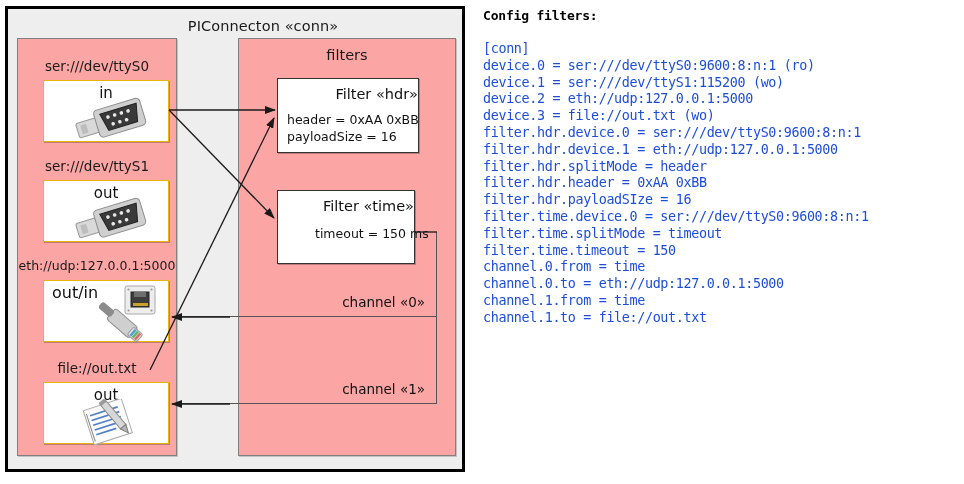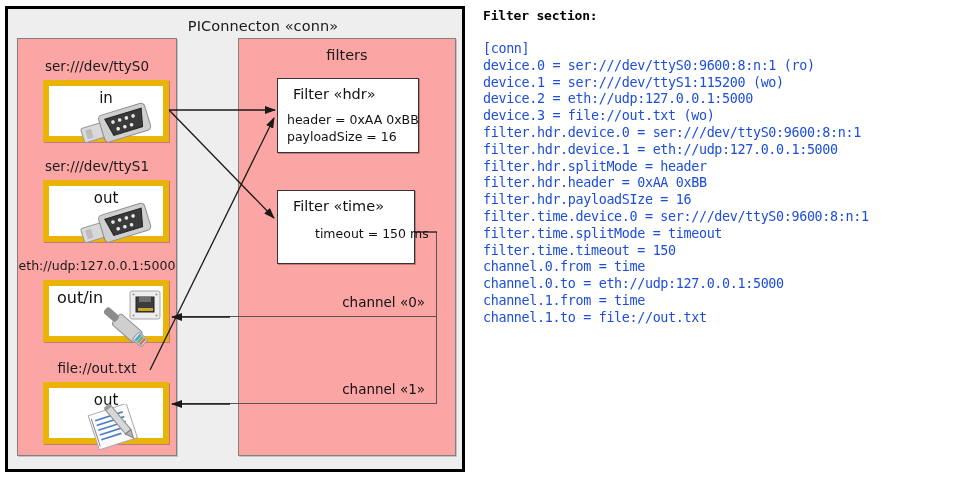--- a/index.html
+++ b/index.html
@@ -36,37 +36,37 @@
   
   #filters{left:238px;top:38px;width:218px;height:418px;}
   #filters .group-title{top:8px;}
 
   
   .dev-label{
     position:absolute;text-align:center;font-size:13.5px;color:#1a1a1a;
     white-space:nowrap;
   }
   .dev-box{
-    position:absolute;background:#ffffff;border:6px solid #eab308;
+    position:absolute;background:#ffffff;border:1px solid #eab308;
     box-sizing:border-box;box-shadow:1px 1px 0 rgba(0,0,0,.25);padding-left:40px;
   }
   .dev-dir{
     position:absolute;left:0;top:3px;width:100%;text-align:center;
     font-size:15px;color:#111;pointer-events:none;
   }
   .dev-dir.left{text-align:left;left:8px;width:auto;top:2px;font-size:16px;}
   .dev-icon{position:absolute;}
 
   
   .filter-box{
     position:absolute;background:#ffffff;border:1px solid #333333;
     box-sizing:border-box;box-shadow:1px 1px 0 rgba(0,0,0,.25);
   }
   .filter-title{
-    position:absolute;left:15px;top:7px;width:100%;text-align:left;
+    position:absolute;left:0;top:7px;width:100%;text-align:right;
     font-size:14.5px;color:#111;
   }
   .filter-attr{
     position:absolute;left:9px;font-size:12.5px;color:#111;white-space:nowrap;
   }
 
   
   .chan-frame{
     position:absolute;border:1px solid #555555;box-sizing:border-box;
     background:transparent;
@@ -235,15 +235,15 @@
 
       <line x1="230" y1="404" x2="172" y2="404" marker-end="url(#ah)"></line>
 
       <line x1="415" y1="232" x2="437" y2="232"></line>
     </g>
   </svg>
 
 </div>
 
 <div id="config">
-  <div id="config-heading">Filter section:</div>
+  <div id="config-heading">Config filters:</div>
   <div id="config-lines"><div>[conn]</div><div>device.0 = ser:///dev/ttyS0:9600:8:n:1 (ro)</div><div>device.1 = ser:///dev/ttyS1:115200 (wo)</div><div>device.2 = eth://udp:127.0.0.1:5000</div><div>device.3 = file://out.txt (wo)</div><div>filter.hdr.device.0 = ser:///dev/ttyS0:9600:8:n:1</div><div>filter.hdr.device.1 = eth://udp:127.0.0.1:5000</div><div>filter.hdr.splitMode = header</div><div>filter.hdr.header = 0xAA 0xBB</div><div>filter.hdr.payloadSIze = 16</div><div>filter.time.device.0 = ser:///dev/ttyS0:9600:8:n:1</div><div>filter.time.splitMode = timeout</div><div>filter.time.timeout = 150</div><div>channel.0.from = time</div><div>channel.0.to = eth://udp:127.0.0.1:5000</div><div>channel.1.from = time</div><div>channel.1.to = file://out.txt</div></div>
 </div>
 
 </body></html>

